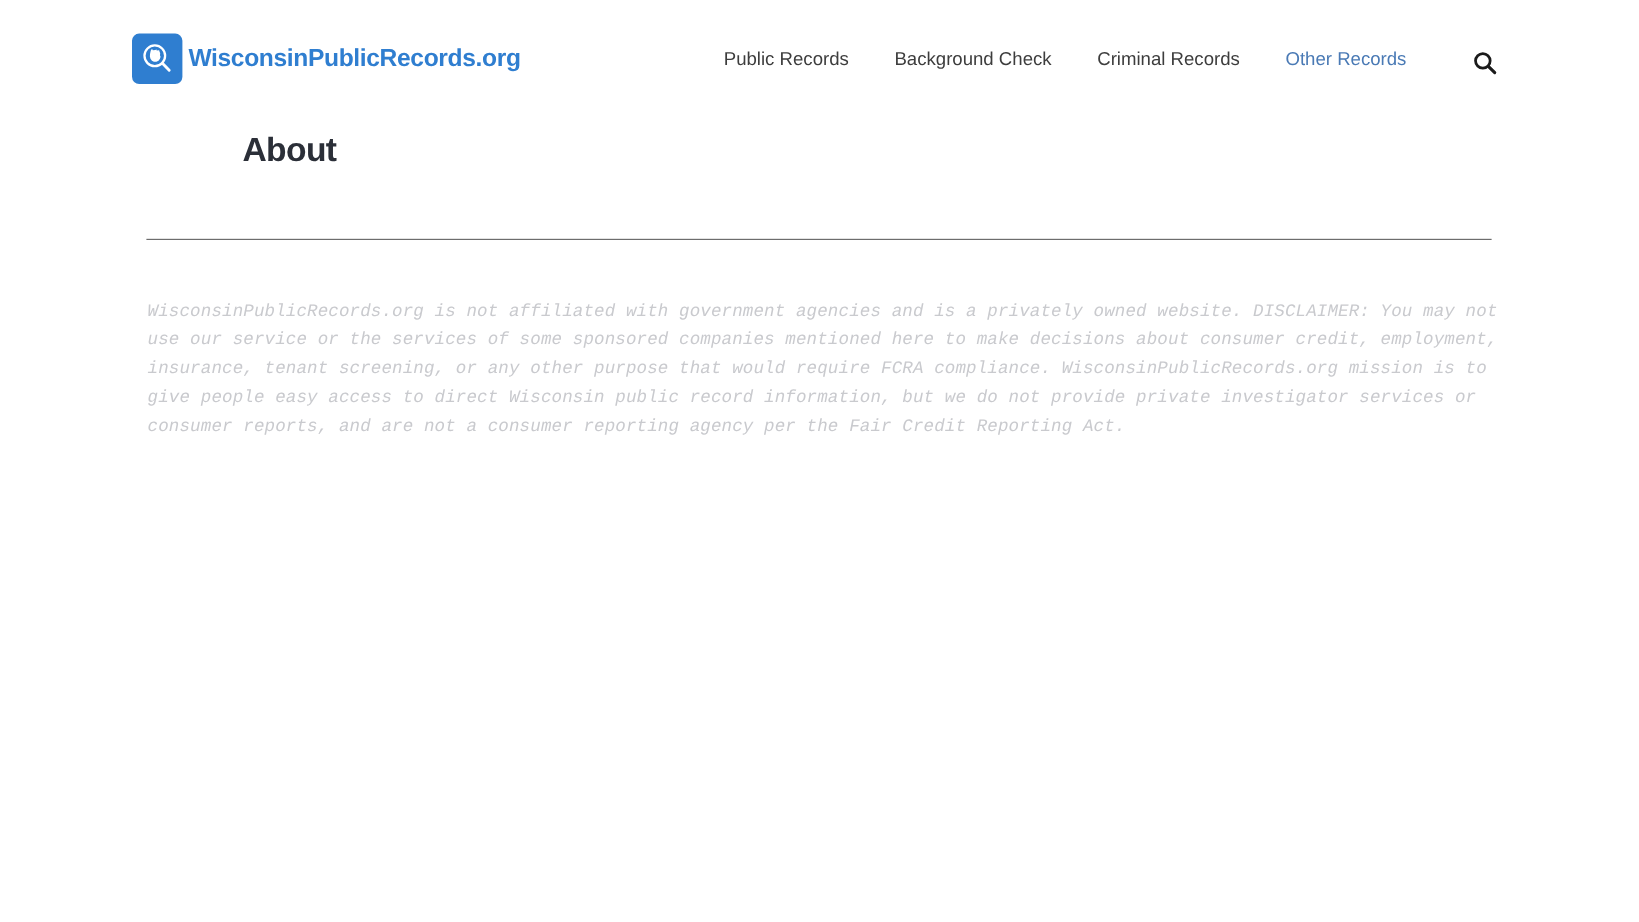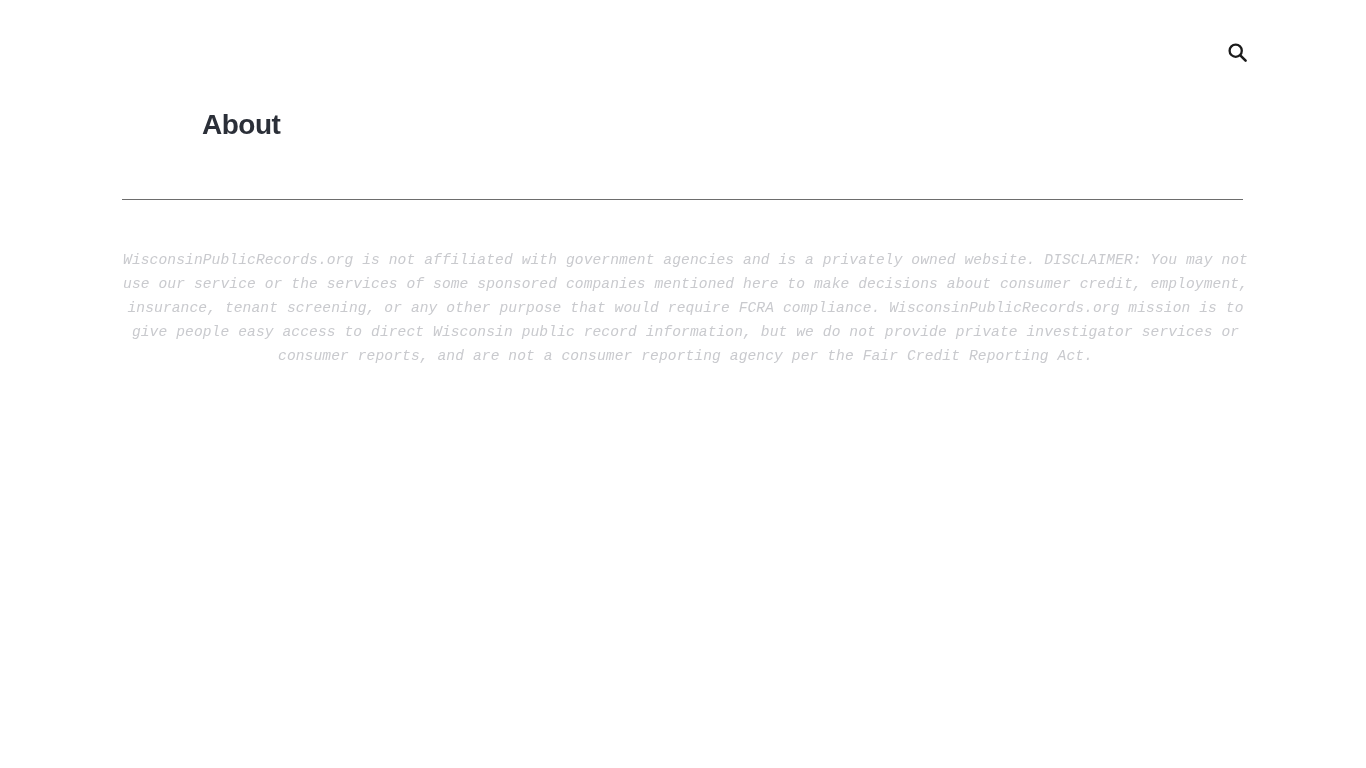--- a/index.html
+++ b/index.html
@@ -124,29 +124,48 @@
     left: 123px;
     top: 148px;
     width: 1125px;
     margin: 0;
     font-family: "Liberation Mono", "DejaVu Sans Mono", monospace;
     font-style: italic;
     font-size: 14.6px;
     line-height: 24px;
     color: #c9cace;
     letter-spacing: 0.1px;
-    text-align: center;
+    text-align: left;
   }
 </style>
 </head>
 <body>
 
 <header class="site-header">
 
+  <a class="brand" href="#">
+    <span class="brand-mark">
+      <svg width="30" height="30" viewBox="0 0 30 30" aria-hidden="true">
+        <circle cx="13" cy="12.5" r="8.6" fill="none" stroke="#ffffff" stroke-width="1.9"></circle>
+        <path d="M10.0 7.3 L11.0 7.0 L11.3 7.9 L13.6 7.7 L14.2 7.1 L14.6 8.0
+                 L16.6 7.9 L16.9 9.0 L17.5 10.4 L17.3 12.0 L17.8 13.3 L17.3 14.9
+                 L16.1 16.6 L14.3 17.4 L12.3 17.5 L10.6 16.6 L9.4 15.0 L8.9 13.0
+                 L9.1 10.6 L9.5 8.8 Z" fill="#ffffff"></path>
+        <line x1="19.3" y1="18.8" x2="25.0" y2="24.6" stroke="#ffffff" stroke-width="2.4" stroke-linecap="round"></line>
+      </svg>
+    </span>
+    <span class="brand-name">WisconsinPublicRecords.org</span>
+  </a>
 
+  <nav class="main-nav">
+    <a class="nav-link" href="#">Public Records</a>
+    <a class="nav-link" href="#">Background Check</a>
+    <a class="nav-link" href="#">Criminal Records</a>
+    <a class="nav-link is-active" href="#">Other Records</a>
+  </nav>
 
   <button class="search-toggle" aria-label="Search">
     <svg width="21" height="21" viewBox="0 0 21 21" aria-hidden="true">
       <circle cx="8.7" cy="8.7" r="6.1" fill="none" stroke="#1b1b1b" stroke-width="2.3"></circle>
       <line x1="13.3" y1="13.3" x2="18.6" y2="18.6" stroke="#1b1b1b" stroke-width="2.6" stroke-linecap="round"></line>
     </svg>
   </button>
 
 </header>
 

